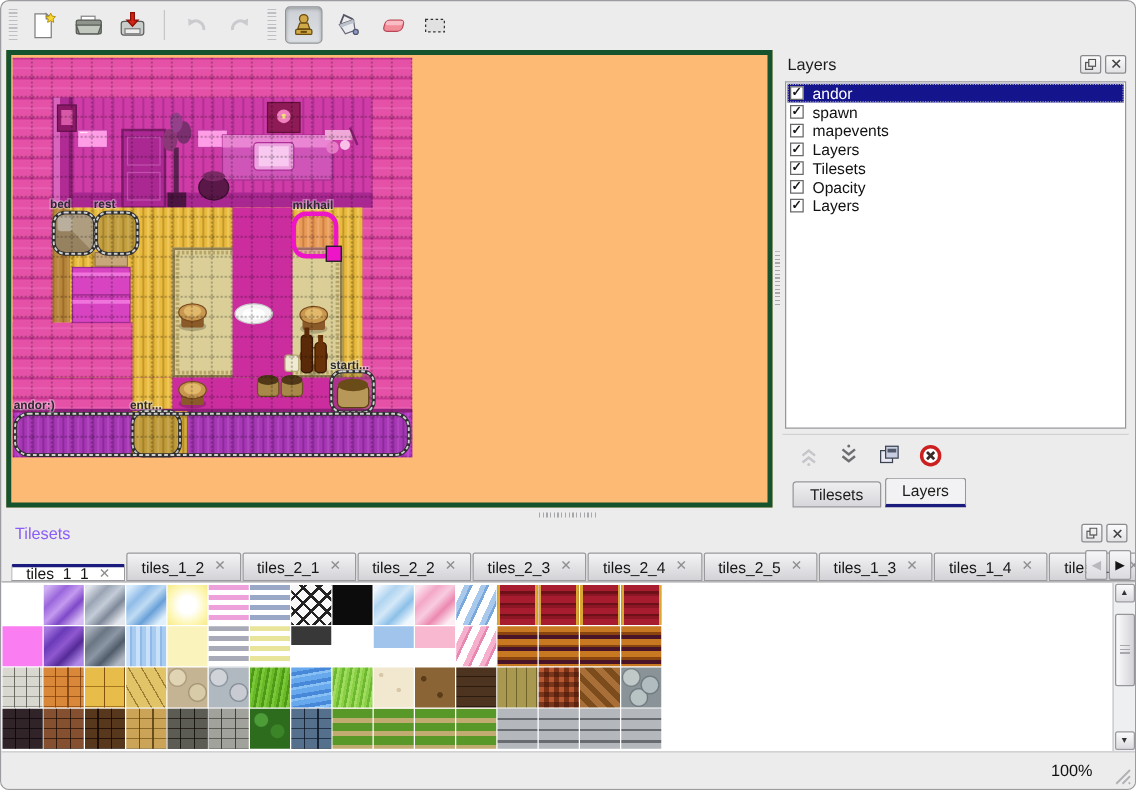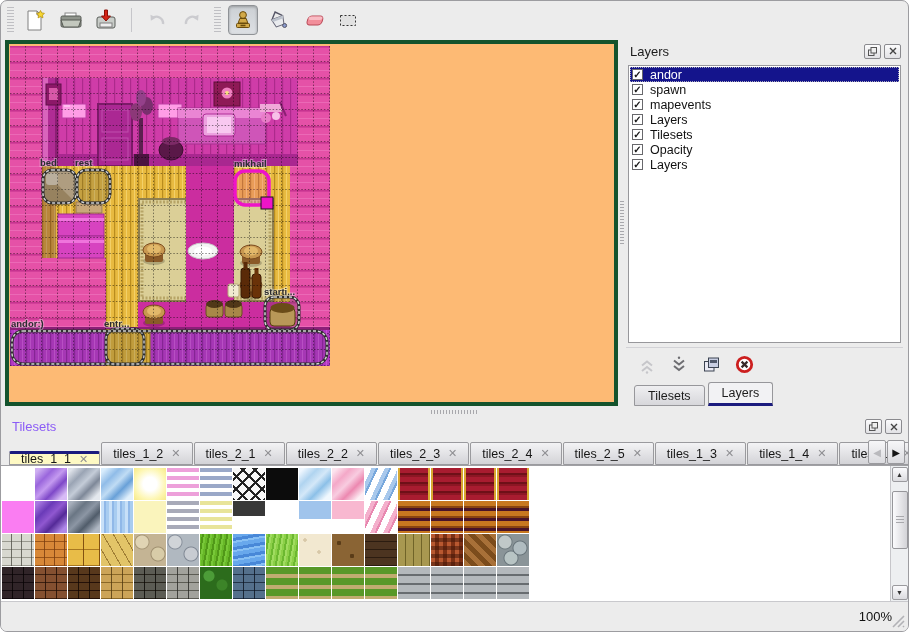--- a/index.html
+++ b/index.html
@@ -50,21 +50,21 @@
   .dock-tab.active{height:24px;background:#f2f2f4;border-bottom:3px solid #1b1b7e;}
   
   .h-splitter{height:7px;display:flex;align-items:center;justify-content:center;}
   .h-splitter .grip{height:4px;width:48px;background:repeating-linear-gradient(90deg,#a8a8ac 0 1px,transparent 1px 3px);}
   
   .ts-dock{height:186px;display:flex;flex-direction:column;}
   .ts-titlebar{height:23px;display:flex;align-items:center;font-size:13px;color:#8b5cf6;padding:0 6px 0 11px;}
   .ts-tabbar{height:27px;display:flex;align-items:flex-end;padding:0 42px 0 8px;position:relative;overflow:hidden;}
   .ts-tab{height:23px;display:flex;align-items:center;gap:8px;padding:0 11px;font-size:12.5px;color:#161616;white-space:nowrap;
     border:1px solid #9a9a9e;border-radius:2px 2px 0 0;background:linear-gradient(#f3f3f5,#d3d3d7);margin-right:1px;flex:0 0 auto;}
-  .ts-tab.active{height:14px;background:#fef9c3;border-top:3px solid #1b1b7e;}
+  .ts-tab.active{height:14px;background:#ffffff;border-top:3px solid #1b1b7e;}
   .ts-close{font-size:11px;color:#8e8e92;line-height:1;}
   .ts-scroll{position:absolute;right:3px;bottom:1px;display:flex;gap:1px;}
   .ts-scroll .sbtn{width:18px;height:24px;border:1px solid #9a9a9e;border-radius:2px;display:flex;align-items:center;justify-content:center;
     background:linear-gradient(#f6f6f8,#dbdbdf);font-size:10px;}
   .sbtn.disabled{color:#b9b9bd;}
   .sbtn.on{color:#151515;}
   .ts-view{flex:1;background:#fff;border-top:1px solid #a0a0a4;position:relative;overflow:hidden;}
   .tile-grid{position:absolute;left:1px;top:2px;display:flex;flex-direction:column;gap:1px;}
   .tile-row{display:flex;gap:1px;}
   .tile{width:32px;height:32px;flex:0 0 auto;}
@@ -72,21 +72,21 @@
     display:flex;flex-direction:column;align-items:center;}
   .vs-btn{width:16px;height:15px;margin-top:1px;border:1px solid #9a9a9e;border-radius:2px;font-size:7px;color:#333;
     display:flex;align-items:center;justify-content:center;background:linear-gradient(#fbfbfd,#dbdbdf);}
   .vs-btn.down{margin-top:auto;margin-bottom:1px;}
   .vs-thumb{width:16px;height:58px;margin-top:9px;border:1px solid #96969a;border-radius:2px;position:relative;
     background:linear-gradient(90deg,#fbfbfd,#d3d3d7);}
   .vs-thumb::after{content:"";position:absolute;left:3px;right:3px;top:24px;height:8px;
     background:repeating-linear-gradient(180deg,#a8a8ac 0 1px,transparent 1px 3px);}
   
   .statusbar{height:30px;display:flex;align-items:center;justify-content:flex-end;border-top:1px solid #c9c9cd;
-    background:#ececec;padding-right:16px;font-size:13px;color:#111;position:relative;}
+    background:#ececec;padding-right:34px;font-size:13px;color:#111;position:relative;}
 </style>
 </head>
 <body>
 
 <div class="window">
 
 
   <div class="toolbar">
     <div class="tb-handle"></div>
     <div class="tb-btn">

